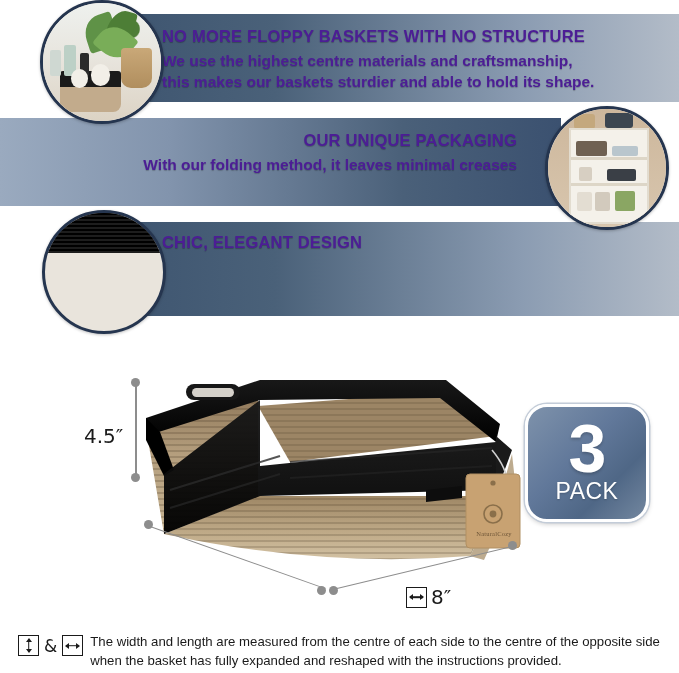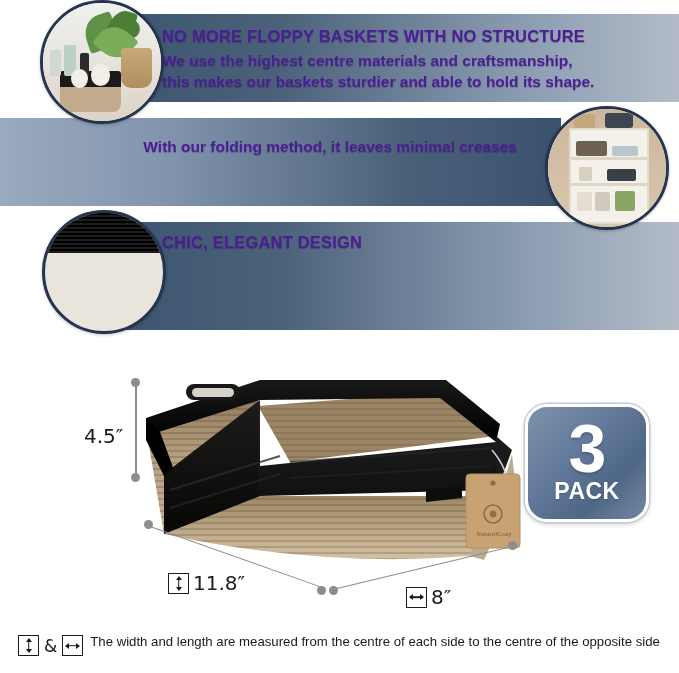--- a/index.html
+++ b/index.html
@@ -217,21 +217,21 @@
   }
   #pack-badge .num {
     font-size: 68px;
     font-weight: bold;
     line-height: 0.82;
     letter-spacing: -1px;
     text-shadow: 0 2px 3px rgba(0,0,0,0.2);
   }
   #pack-badge .word {
     font-size: 23px;
-    font-weight: bold;
+    font-weight: normal;
     letter-spacing: 0.5px;
     margin-top: 2px;
     text-shadow: 0 1px 2px rgba(0,0,0,0.2);
   }
 
   
   #footnote {
     position: absolute;
     left: 18px; top: 633px;
     width: 650px;
@@ -280,20 +280,21 @@
     <div class="pl-bottle" style="left:18%; top:36%; width:10%; height:26%; background:#bcd0c6;"></div>
     <div class="pl-bottle" style="left:31%; top:42%; width:8%; height:20%; background:#2b2b2b;"></div>
     <div class="pl-towel" style="left:41%; top:52%; width:16%; height:18%; border-radius:50%;"></div>
     <div class="pl-towel" style="left:24%; top:56%; width:14%; height:16%; border-radius:50%;"></div>
   </div>
 </div>
 
 <div class="banner" style="left:0px; top:118px; width:561px; height:88px;">
   <div class="banner-bar bar-light-to-dark"></div>
   <div class="banner-text align-right" style="right:44px; top:13px;">
+    <div class="banner-heading">OUR UNIQUE PACKAGING</div>
     <div class="banner-body">
       <div>With our folding method, it leaves minimal creases</div>
     </div>
   </div>
 </div>
 
 <div class="circle" style="left:545px; top:106px; width:118px; height:118px;">
   <div class="circle-inner">
     <div class="photo-shelf"></div>
     <div class="sh-bin" style="position:absolute; left:22%; top:4%; width:18%; height:13%; background:#c4a87d; border-radius:3px;"></div>
@@ -305,21 +306,21 @@
       <div class="sh-bin" style="left:54%; top:18%; width:34%; height:10%; background:#b9c6cd;"></div>
       <div class="sh-bin" style="left:10%; top:40%; width:18%; height:16%; background:#d7cfc2;"></div>
       <div class="sh-bin" style="left:48%; top:42%; width:38%; height:14%; background:#3a3f46;"></div>
       <div class="sh-bin" style="left:8%; top:68%; width:20%; height:20%; background:#e3ddd2;"></div>
       <div class="sh-bin" style="left:32%; top:68%; width:20%; height:20%; background:#d2cabd;"></div>
       <div class="sh-bin" style="left:58%; top:66%; width:26%; height:22%; background:#8aa663;"></div>
     </div>
   </div>
 </div>
 
-<div class="banner" style="left:118px; top:222px; width:561px; height:108px;">
+<div class="banner" style="left:118px; top:222px; width:561px; height:94px;">
   <div class="banner-bar bar-dark-to-light"></div>
   <div class="banner-text" style="left:44px; top:11px;">
     <div class="banner-heading">CHIC, ELEGANT DESIGN</div>
   </div>
 </div>
 
 <div class="circle" style="left:42px; top:210px; width:118px; height:118px;">
   <div class="circle-inner">
     <div class="photo-rope">
       <div class="rope-black"></div>
@@ -398,26 +399,20 @@
   <div class="dim-line" style="left:135px; top:52px; width:1.6px; height:96px;"></div>
   <div class="dim-dot" style="left:131px; top:48px;"></div>
   <div class="dim-dot" style="left:131px; top:143px;"></div>
   <div class="dim-label" style="left:84px; top:94px;">
     <span>4.5″</span>
   </div>
 
   <div class="dim-dot" style="left:144px; top:190px;"></div>
   <div class="dim-line" style="left:150px; top:196px; width:186px; height:1.4px; transform-origin:left center; transform:rotate(19.5deg);"></div>
   <div class="dim-dot" style="left:317px; top:256px;"></div>
-  <div class="dim-label" style="left:168px; top:241px;">
-    <span class="dim-icon icon-vert">
-        <i class="tail"></i>
-      </span>
-    <span>11.8″</span>
-  </div>
 
   <div class="dim-dot" style="left:329px; top:256px;"></div>
   <div class="dim-line" style="left:337px; top:258px; width:178px; height:1.4px; transform-origin:left center; transform:rotate(-13.5deg);"></div>
   <div class="dim-dot" style="left:508px; top:211px;"></div>
   <div class="dim-label" style="left:406px; top:255px;">
     <span class="dim-icon icon-horz">
         <i class="tail"></i>
       </span>
     <span>8″</span>
   </div>
@@ -433,14 +428,15 @@
     <span class="dim-icon icon-vert">
         <i class="tail"></i>
       </span>
     <span class="amp">&amp;</span>
     <span class="dim-icon icon-horz">
         <i class="tail"></i>
       </span>
   </div>
   <div class="fn-text">
     <div>The width and length are measured from the centre of each side to the centre of the opposite side</div>
+    <div>when the basket has fully expanded and reshaped with the instructions provided.</div>
   </div>
 </div>
 
 </body></html>

